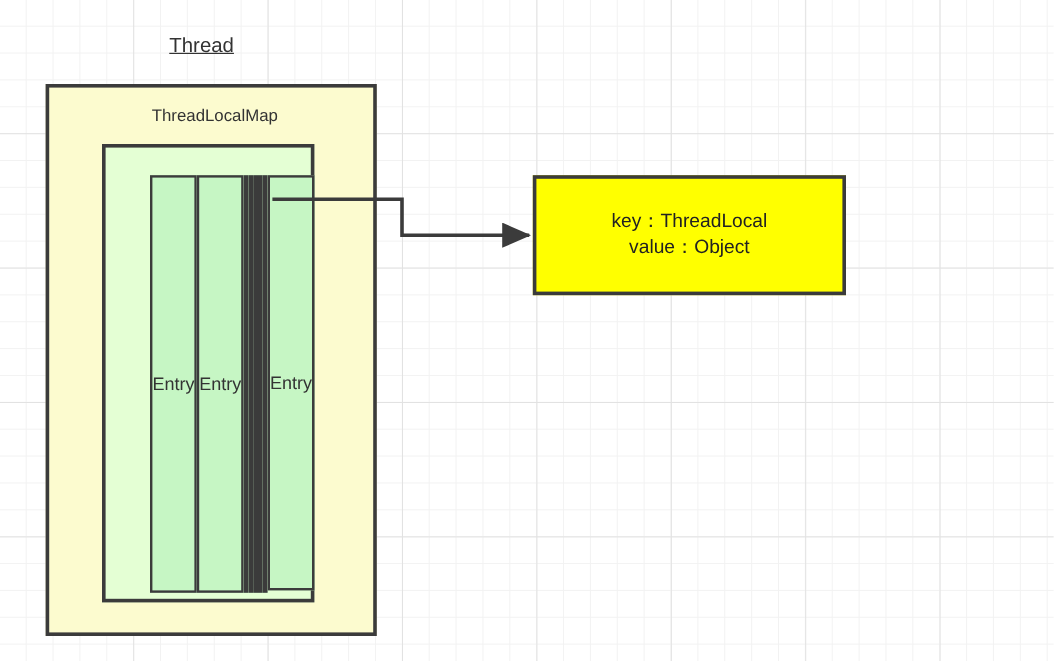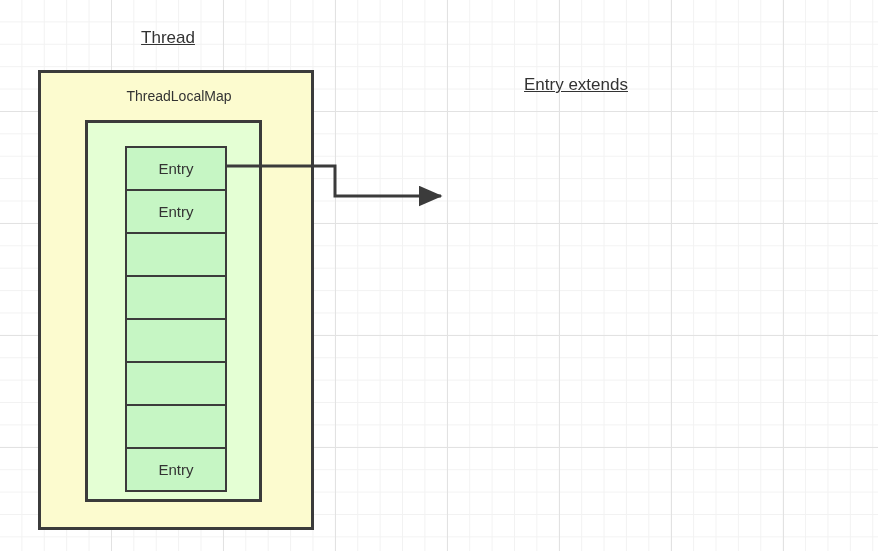--- a/index.html
+++ b/index.html
@@ -93,21 +93,21 @@
 
   
   #entry-stack {
     position: absolute;
     left: 125px;
     top: 146px;
     width: 102px;
     height: 346px;
     box-sizing: border-box;
     display: flex;
-    flex-direction: column;
+    flex-direction: row;
     border-radius: 12px;
   }
 
   .entry-cell {
     flex: 1 1 0;
     background-color: #c6f6c4;
     border: 2px solid #3b3b3b;
     box-sizing: border-box;
     margin-bottom: -2px;
     display: flex;
@@ -153,21 +153,21 @@
     pointer-events: none;
   }
 </style>
 </head>
 <body>
 
 <div id="canvas">
 
   <div class="free-label" id="thread-title">Thread</div>
 
-  <div class="free-label" id="entry-class-title"><span>Entry extends</span><br></div>
+  <div class="free-label" id="entry-class-title"><br></div>
 
   <div id="thread-box">
     <div id="map-title">ThreadLocalMap</div>
   </div>
 
   <div id="map-box"></div>
 
   <div id="entry-stack">
     <div class="entry-cell">Entry</div>
     <div class="entry-cell">Entry</div>
@@ -181,14 +181,18 @@
 
   <svg id="connector-svg" viewBox="0 0 878 551" xmlns="http://www.w3.org/2000/svg">
     <defs>
       <marker id="arrowhead" markerWidth="8" markerHeight="7" refX="7.5" refY="3.5" orient="auto" markerUnits="strokeWidth">
         <polygon points="0 0, 8 3.5, 0 7" fill="#3b3b3b"></polygon>
       </marker>
     </defs>
     <polyline points="227,166 335,166 335,196 441,196" fill="none" stroke="#3b3b3b" stroke-width="3" stroke-linejoin="miter" stroke-linecap="butt" marker-end="url(#arrowhead)"></polyline>
   </svg>
 
+  <div id="entry-detail-box">
+    <div class="detail-line">key：ThreadLocal</div>
+    <div class="detail-line">value：Object</div>
+  </div>
 
 </div>
 
 </body></html>

